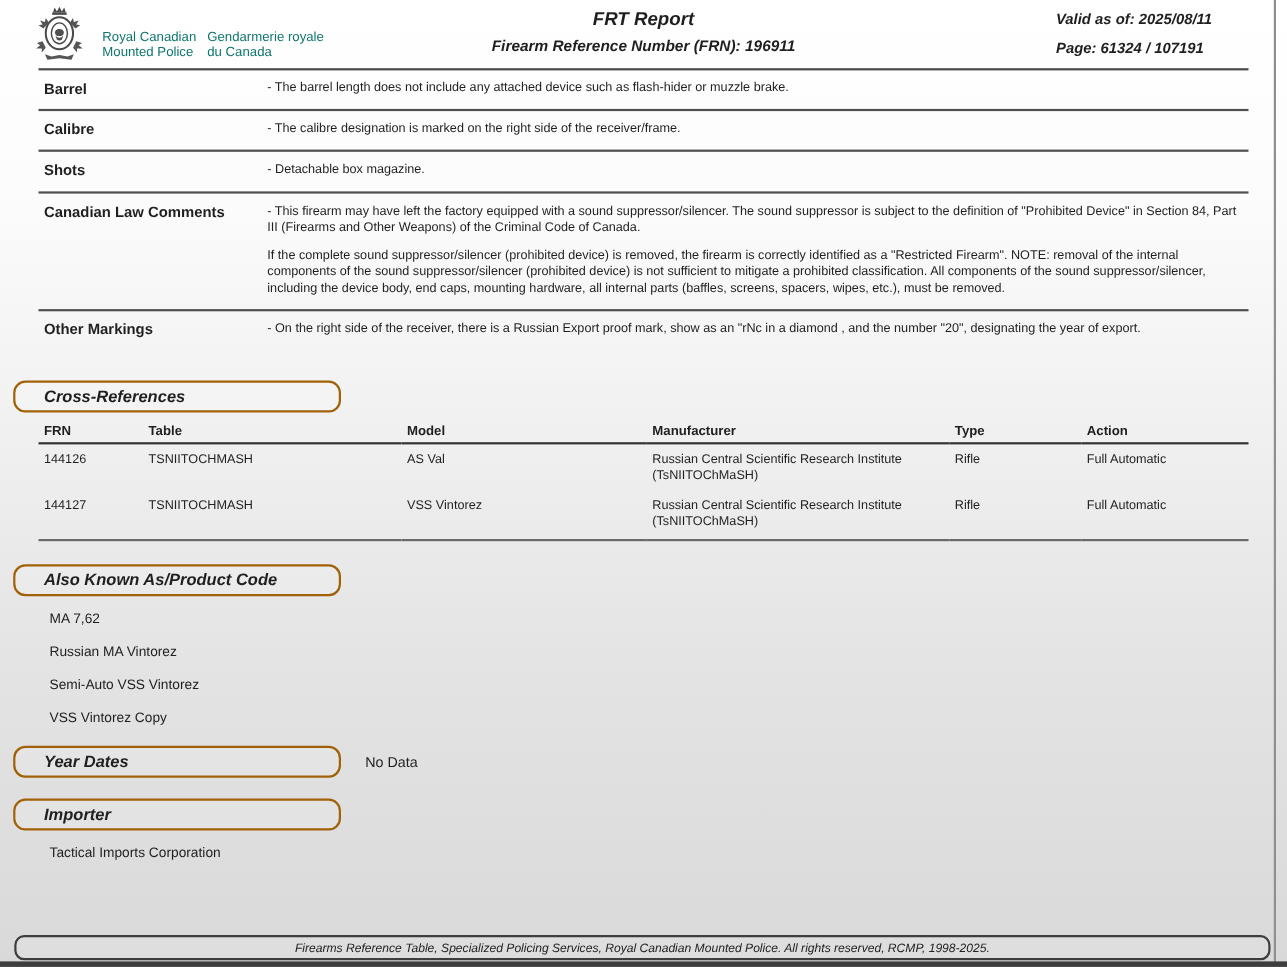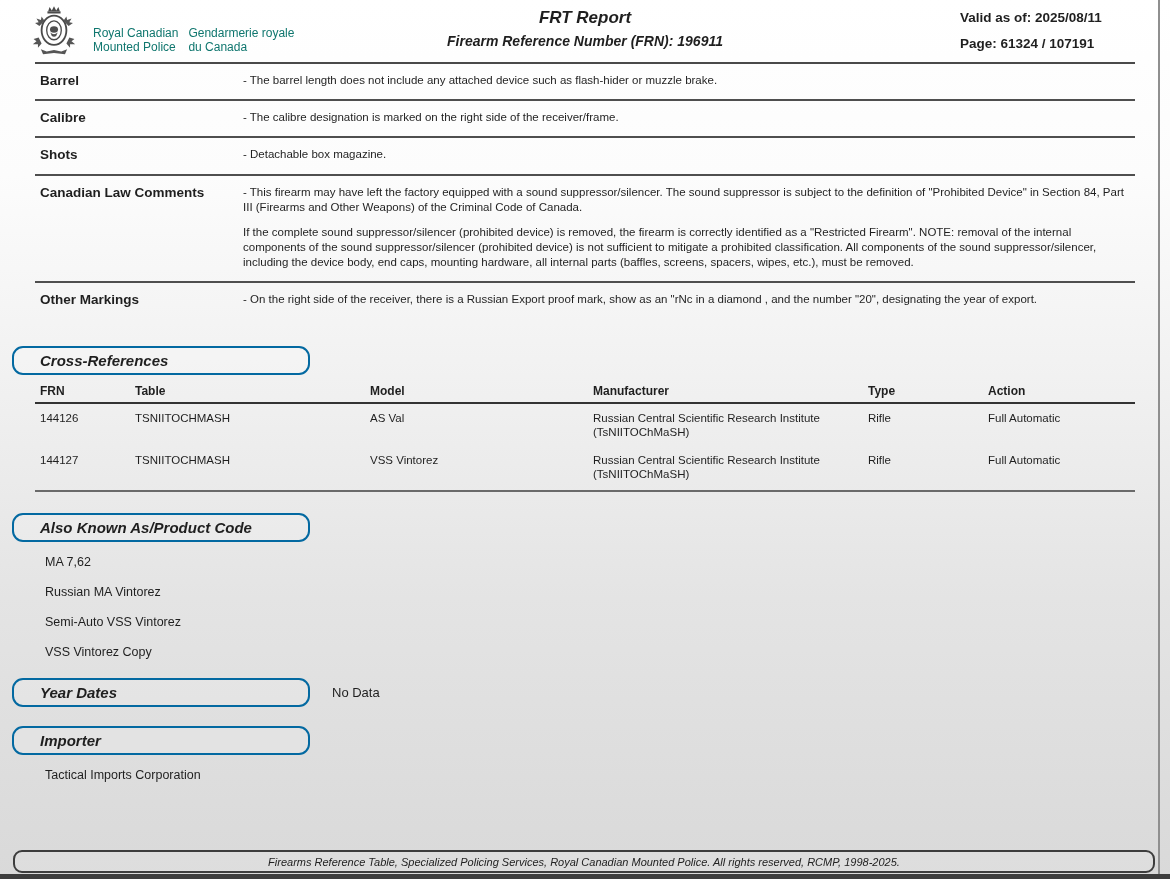--- a/index.html
+++ b/index.html
@@ -31,37 +31,37 @@
     font-size:12px; line-height:1.18; color:#0f766e;
   }
   .title-block {
     position:absolute; left:0; right:0; top:8px;
     text-align:center;
   }
   .doc-title { font-size:17px; font-weight:bold; font-style:italic; }
   .doc-subtitle { font-size:14px; font-weight:bold; font-style:italic; margin-top:5px; }
   .header-meta {
     position:absolute; right:35px; top:10px; width:175px;
-    font-size:13.5px; font-weight:bold; 
+    font-size:13.5px; font-weight:bold; font-style:italic;
   }
   .header-meta .meta-line + .meta-line { margin-top:11px; }
   .header-rule { margin:0 35px; border-top:2.5px solid #4a4a4a; }
 
   
   .attr-rows { margin:0 35px; }
   .attr-row { display:flex; padding:6px 0 11px 0; border-bottom:2px solid #4f4f4f; }
   .attr-row.last { border-bottom:none; }
   .attr-label { width:208px; flex:0 0 208px; font-weight:bold; font-size:13.5px; padding:3px 0 0 5px; }
   .attr-content { flex:1; font-size:11.5px; line-height:1.32; padding-top:3px; }
   .attr-content p + p { margin-top:10px; }
 
   
   .section-pill {
     margin-left:12px; width:298px; height:29px;
-    border:2px solid #0369a1; border-radius:11px;
+    border:2px solid #a16207; border-radius:11px;
     display:flex; align-items:center; padding-left:26px;
     font-size:15px; font-weight:bold; font-style:italic;
     background:rgba(255,255,255,0.15);
   }
 
   
   .xref-section { margin-top:27px; }
   .xref-table { margin:9px 35px 0 35px; width:1100px; border-collapse:collapse; table-layout:fixed; }
   .xref-table th {
     text-align:left; font-size:12px; font-weight:bold;

